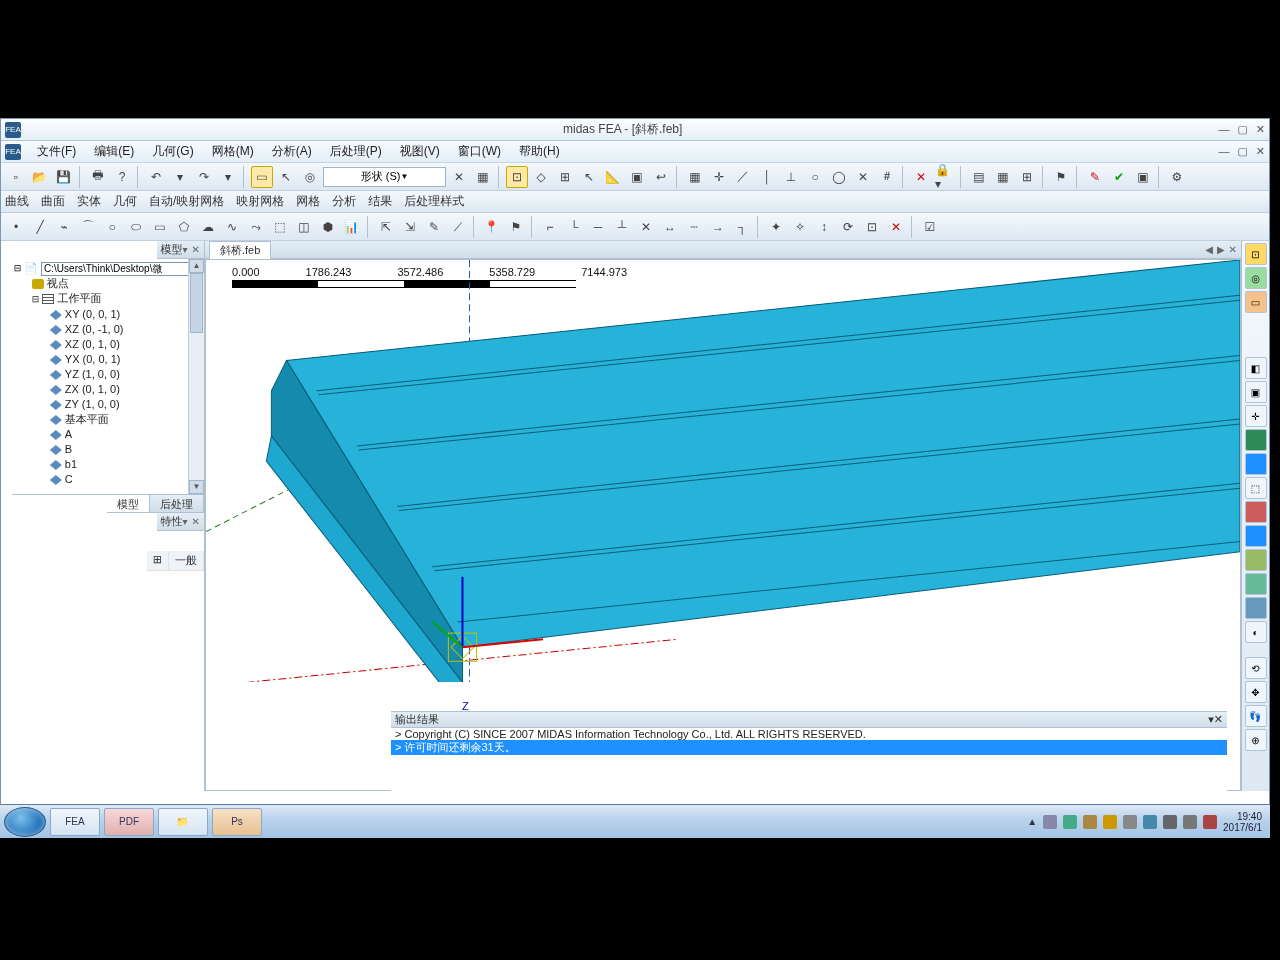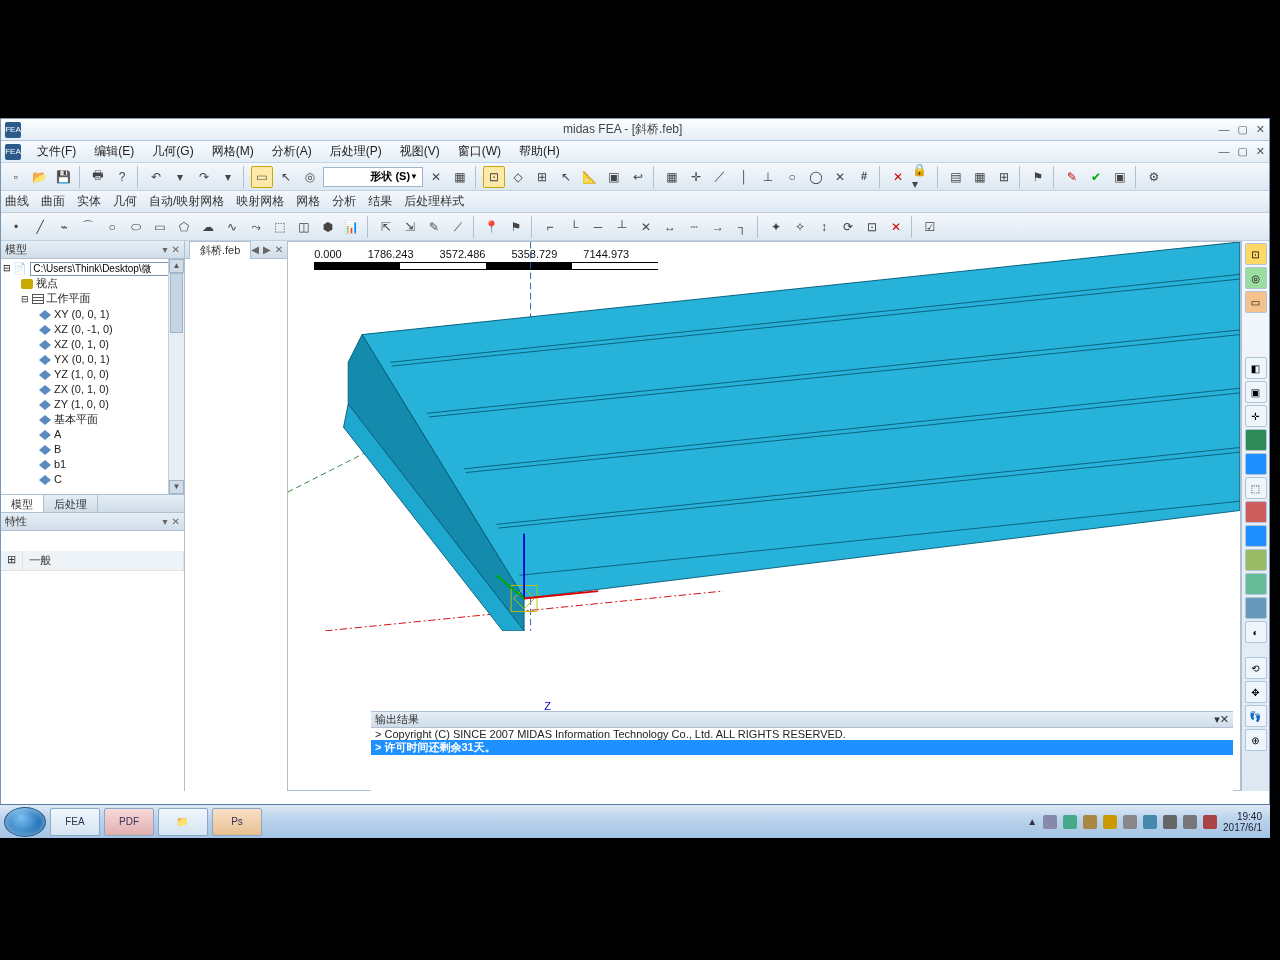--- a/index.html
+++ b/index.html
@@ -9,25 +9,25 @@
 .titlebar .icon { width: 16px; height: 16px; background:#2a5b8a; color:#fff; font-size:8px; display:flex; align-items:center; justify-content:center; margin-right:6px; border-radius:2px;}
 .titlebar .title { flex: 1; text-align: center; color:#444; }
 .win-btns { display:flex; gap:8px; font-size:11px; color:#555; }
 .win-btns span { cursor:default; }
 .menubar { height: 22px; background: linear-gradient(#f7fbff,#e4eef6); display: flex; align-items: center; font-size: 12px; padding: 0 4px; gap: 10px; border-bottom:1px solid #c5d5e4;}
 .menubar .menu-item { padding: 2px 4px; color:#222; }
 .menubar .doc-icon { width:16px; height:16px; background:#2a5b8a; color:#fff; font-size:8px; display:flex; align-items:center; justify-content:center; border-radius:2px; margin-right:2px;}
 .toolbar { height: 28px; background: linear-gradient(#f4f8fc,#dde8f2); display:flex; align-items:center; padding:0 4px; gap:2px; border-bottom:1px solid #c0d0df;}
 .tbtn { width:22px; height:22px; border:1px solid transparent; display:flex; align-items:center; justify-content:center; font-size:12px; color:#444; border-radius:2px;}
 .tsep { width:4px; height:22px; border-left:1px solid #b0c0d0; margin:0 2px;}
-.shape-combo { width:100px; height:20px; border:1px solid #a0b5c8; background:#fff; font-size:11px; padding:0 4px; display:flex; align-items:center; justify-content:flex-end;font-weight:bold;}
+.shape-combo { width:123px; height:20px; border:1px solid #a0b5c8; background:#fff; font-size:11px; padding:0 4px; display:flex; align-items:center; justify-content:center;}
 .tabbar { height: 22px; background: linear-gradient(#f4f8fc,#dde8f2); display:flex; align-items:center; font-size:12px; padding:0 4px; gap:12px; border-bottom:1px solid #c0d0df; color:#333;text-align:center;}
 .drawbar { height: 28px; background: linear-gradient(#f4f8fc,#dde8f2); display:flex; align-items:center; padding:0 4px; gap:2px; border-bottom:1px solid #c0d0df;}
 .body-area { position:absolute; top:122px; left:0; right:0; bottom:44px; display:flex; }
-.left-col { width:184px; display:flex; flex-direction:column; border-right:1px solid #b0c0d0;}
+.left-col { width:204px; display:flex; flex-direction:column; border-right:1px solid #b0c0d0;align-items:flex-end;}
 .panel-header { height:18px; background: linear-gradient(#e4eef6,#d0dde8); font-size:11px; padding:0 4px; display:flex; align-items:center; justify-content:space-between; border-bottom:1px solid #b0c0d0; color:#333;}
 .panel-header .pbtns { display:flex; gap:4px; font-size:10px; color:#666;}
 .tree { flex:0 0 236px; background:#fff; border-bottom:1px solid #b0c0d0; overflow:hidden; position:relative;}
 .tree-inner { font-size:11px; padding:2px; line-height:15px; font-family: "SimSun", monospace;}
 .tree-root { display:flex; align-items:center; gap:3px;}
 .tree-root input { width:150px; height:14px; font-size:10px; border:1px solid #7a96b0; padding:0 2px; font-family:inherit;}
 .tree ul { list-style:none; padding-left:18px;}
 .tree li { white-space:nowrap; color:#222;}
 .tree .node-ico { display:inline-block; width:12px; height:10px; background:#5b8abf; margin-right:3px; vertical-align:middle; clip-path: polygon(0 50%, 50% 0, 100% 50%, 50% 100%);}
 .tree .grid-ico { display:inline-block; width:12px; height:10px; border:1px solid #555; margin-right:3px; vertical-align:middle; background: repeating-linear-gradient(#fff 0 2px,#555 2px 3px);}
@@ -37,44 +37,44 @@
 .tree-scroll .thumb { position:absolute; top:14px; height:60px; left:1px; right:1px; background:#c5d5e4; border:1px solid #a0b5c8;}
 .tree-scroll .sbtn.bot { position:absolute; bottom:0; left:0; right:0;}
 .bottom-tabs { height:18px; background: linear-gradient(#e4eef6,#d0dde8); display:flex; font-size:11px; border-bottom:1px solid #b0c0d0;}
 .bottom-tabs .btab { padding:2px 10px; border-right:1px solid #b0c0d0; color:#333;}
 .bottom-tabs .btab.active { background:#fff; }
 .prop-panel { flex:1; background:#fff; display:flex; flex-direction:column;}
 .prop-grid { flex:1; overflow:auto; font-size:11px;}
 .prop-row { display:flex; border-bottom:1px solid #e0e0e0;}
 .prop-row .pcell { padding:2px 6px; flex:1; border-right:1px solid #e0e0e0; color:#333;}
 .prop-row.header { background:#eef3f8; font-weight:normal; color:#555;}
-.center-col { flex:1; display:flex; flex-direction:row; position:relative;}
+.center-col { flex:1; display:flex; flex-direction:column; position:relative;}
 .doc-tab-strip { height:18px; background: linear-gradient(#e4eef6,#d0dde8); display:flex; align-items:center; font-size:11px; border-bottom:1px solid #b0c0d0; padding-left:4px;}
 .doc-tab { background:#fff; padding:1px 10px; border:1px solid #b0c0d0; border-bottom:none; color:#333;}
 .doc-tab-strip .nav { margin-left:auto; display:flex; gap:4px; padding-right:4px; color:#666; font-size:10px;}
 .viewport { flex:1; background:#fff; position:relative; border:1px solid #b0c0d0; overflow:hidden;}
 .ruler { position:absolute; top:6px; left:26px; font-size:11px; color:#111; font-family:"Courier New",monospace;}
-.ruler .ticks { display:flex; gap:26px; margin-bottom:2px;}
+.ruler .ticks { display:flex; gap:46px; margin-bottom:2px;}
 .ruler-bar { display:flex;}
 .ruler-seg { width:86px; height:8px; background:#000;}
 .ruler-seg.w { background:#fff; border:1px solid #000; border-left:none; border-right:none;}
 .triad { position:absolute; right:12px; bottom:18px; font-size:10px; }
 .triad .zx { color:#00a; }
 .origin-triad { position:absolute; left:248px; bottom:10px; font-size:11px; }
 .origin-triad .z { color:#00c; } .origin-triad .y { color:#0a0;} .origin-triad .x { color:#d00;}
 .right-strip { width:28px; background: linear-gradient(#f4f8fc,#dde8f2); border-left:1px solid #b0c0d0; display:flex; flex-direction:column; align-items:center; padding-top:2px; gap:2px;}
 .rbtn { width:22px; height:22px; border:1px solid #b0c4d6; border-radius:2px; background:#eef5fb; font-size:10px; display:flex; align-items:center; justify-content:center;}
 .rbtn.cube { background:#2e8b57;}
 .rbtn.cube2 { background:#1e90ff;}
 .rbtn.red { background:#cd5c5c;}
-.output-panel { position:absolute; left:186px; right:8px; bottom:0; height:80px; border-top:1px solid #b0c0d0;}
+.output-panel { position:absolute; left:186px; right:14px; bottom:0; height:80px; border-top:1px solid #b0c0d0;}
 .output-header { height:16px; background: linear-gradient(#e4eef6,#d0dde8); font-size:11px; padding:0 4px; display:flex; align-items:center; justify-content:space-between; color:#333; border-bottom:1px solid #b0c0d0;}
 .output-body { height:64px; background:#fff; font-size:11px; font-family:"SimSun",monospace; overflow:hidden;}
 .output-body .line { padding:0 4px; color:#222; white-space:nowrap;}
-.output-body .line.hl { background:#1e90ff; color:#fff;font-weight:bold;}
+.output-body .line.hl { background:#1e90ff; color:#fff;}
 .statusbar { position:absolute; left:0; right:0; bottom:0; height:22px; background: linear-gradient(#f4f8fc,#dde8f2); border-top:1px solid #b0c0d0; display:flex; align-items:center; font-size:11px; color:#333; padding:0 6px; gap:8px;}
 .statusbar .sfield { border-left:1px solid #c0d0df; padding:0 6px; height:100%; display:flex; align-items:center;}
 .statusbar .gray { color:#999;}
 .statusbar .combo { border:1px solid #a0b5c8; background:#fff; height:18px; font-size:11px; padding:0 2px; display:flex; align-items:center; gap:4px;}
 .statusbar .combo .dd { font-size:8px; color:#555;}
 .taskbar { position:absolute; bottom:122px; left:0; width:1270px; height:34px; background: linear-gradient(#dfe9f5 0%, #bcd4ed 40%, #a3c3e4 100%); display:flex; align-items:center; border-top:1px solid #5a7ea8;}
 .start-orb { width:42px; height:30px; margin-left:4px; border-radius:50%; background: radial-gradient(circle at 40% 35%, #7ec0f0, #1a6bb3 70%); border:1px solid #2a5b8a; box-shadow: inset 0 0 6px rgba(255,255,255,0.6);}
 .task-btn { width:50px; height:28px; margin-left:4px; border:1px solid #8aa8c8; border-radius:2px; background: linear-gradient(#f0f6fc,#d5e4f2); display:flex; align-items:center; justify-content:center; font-size:10px; color:#335;}
 .tray { margin-left:auto; display:flex; align-items:center; gap:6px; padding-right:8px; font-size:10px; color:#334;}
 .tray .clock { text-align:right; line-height:11px; font-size:10px; color:#223;}

